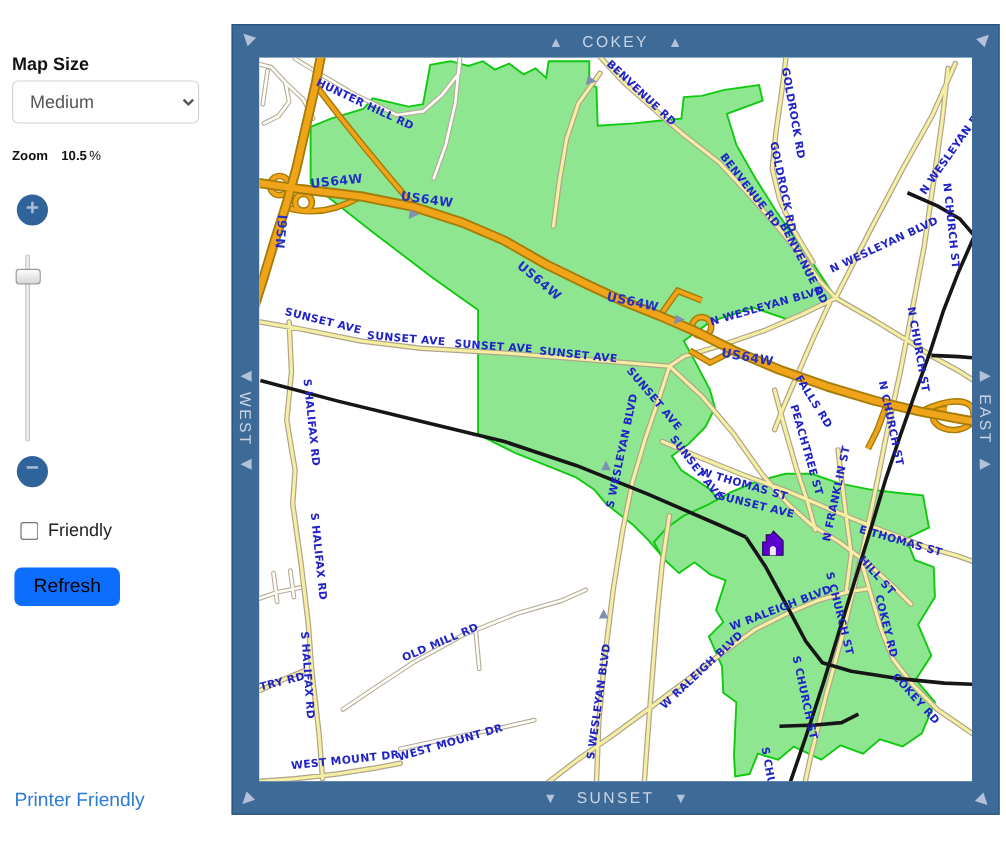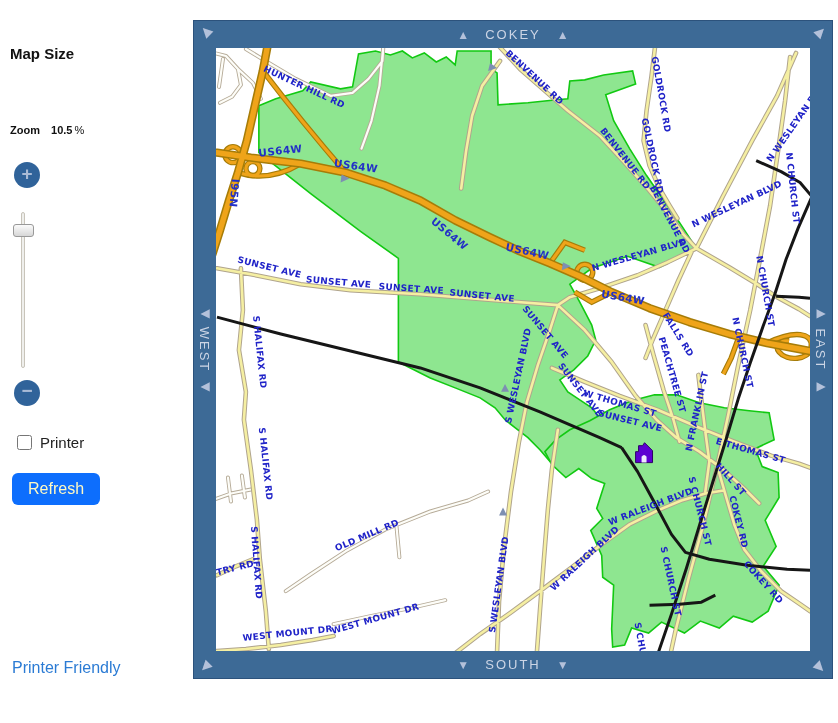--- a/index.html
+++ b/index.html
@@ -18,21 +18,21 @@
                background:#30639a; color:#a9bbd6; font-weight:bold; text-align:center;
                font-size:19px; line-height:24px; cursor:pointer; user-select:none; }
   .btn-plus { top:162px; }
   .btn-minus { top:380px; line-height:21px; }
   .slider-track { position:absolute; left:21px; top:212px; width:4px; height:156px;
                   background:#efefec; border:1px solid #c8c4ba; border-radius:2px; }
   .slider-thumb { position:absolute; left:13px; top:224px; width:21px; height:13px; border-radius:3px;
                   background:linear-gradient(#fbfbfb,#d7d7d7); border:1px solid #999; }
   .schools-row { position:absolute; left:17px; top:434px; display:flex; align-items:center; gap:8px; font-size:15px; color:#222; }
   .schools-row input { width:15px; height:15px; }
-  .refresh-btn { position:absolute; left:12px; top:473px; background:#0d6efd; color:#fef9c3; border:none;
+  .refresh-btn { position:absolute; left:12px; top:473px; background:#0d6efd; color:#000000; border:none;
                  border-radius:6px; font-size:16px; padding:7px 16px; cursor:pointer; }
   .printer-link { position:absolute; left:12px; top:659px; color:#2b7bd4; font-size:16px; text-decoration:none; cursor:pointer; }
 
   
   .map-frame { position:absolute; left:193px; top:20px; width:640px; height:659px;
                background:#3d6a96; border:1px solid #2c527c; }
   .bar { position:absolute; display:flex; align-items:center; justify-content:center;
          color:#ccd5e5; font-size:13px; letter-spacing:2px; }
   .bar .arr { color:#b4c1da; font-size:12px; letter-spacing:0; cursor:pointer; }
   .bar-n { left:0; right:0; top:0; height:27px; gap:16px; }
@@ -62,50 +62,53 @@
   .rail   { fill:none; stroke:#161616; stroke-width:3; stroke-linejoin:round; }
   .lbl { font-family:"DejaVu Sans",sans-serif; font-size:9px; font-weight:bold; fill:#2023c8; letter-spacing:.3px; }
   .hwy { font-family:"DejaVu Sans",sans-serif; font-size:10.5px; font-weight:bold; fill:#2330c6; letter-spacing:.4px; }
   .dir { fill:#7d8fb2; }
 </style>
 </head>
 <body>
 
 <div class="sidebar">
   <div class="map-size-label">Map Size</div>
+  <select class="size-select">
+    <option>Medium</option>
+  </select>
   <div class="zoom-row">
     <span class="b">Zoom</span>
     <span class="b" style="margin-left:8px">10.5</span><span class="pct">%</span>
   </div>
   <div class="round-btn btn-plus">+</div>
   <div class="slider-track"></div>
   <div class="slider-thumb"></div>
   <div class="round-btn btn-minus">−</div>
   <div class="schools-row">
     <input type="checkbox" style="">
-    <span>Printer</span>
+    <span>Friendly</span>
   </div>
   <button class="refresh-btn">Refresh</button>
   <a class="printer-link">Printer Friendly</a>
 </div>
 
 <div class="map-frame">
   <span class="corner c-nw">▶</span>
   <span class="corner c-ne">▶</span>
   <span class="corner c-sw">▶</span>
   <span class="corner c-se">▶</span>
 
   <div class="bar bar-n">
     <span class="arr">▲</span>
     <span>COKEY</span>
     <span class="arr">▲</span>
   </div>
   <div class="bar bar-s">
     <span class="arr">▼</span>
-    <span>SOUTH</span>
+    <span>SUNSET</span>
     <span class="arr">▼</span>
   </div>
   <div class="bar bar-w">
     <span class="arr">◀</span>
     <span class="vtxt">WEST</span>
     <span class="arr">◀</span>
   </div>
   <div class="bar bar-e">
     <span class="arr">▶</span>
     <span class="vtxt">EAST</span>

